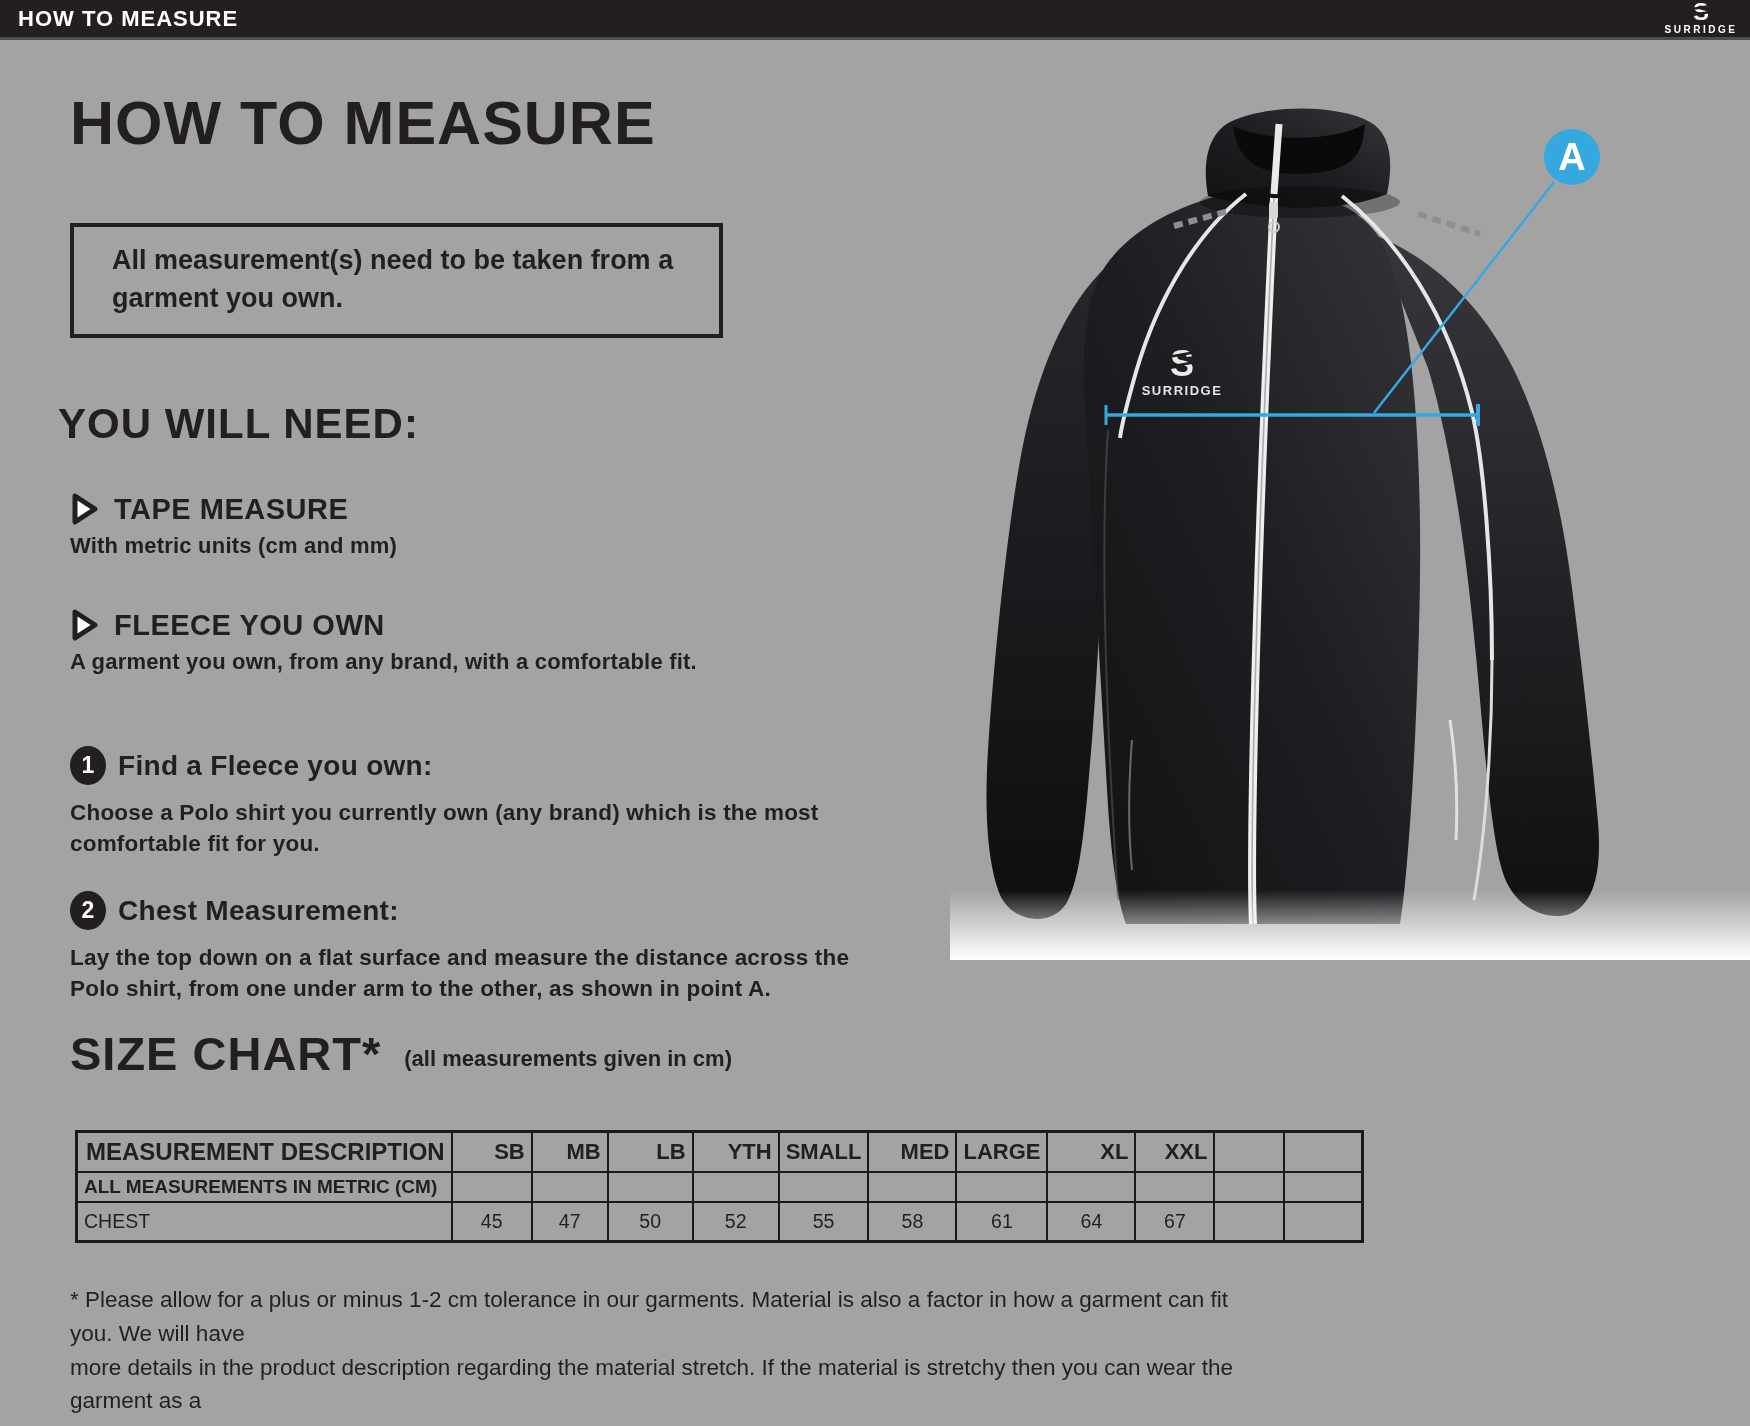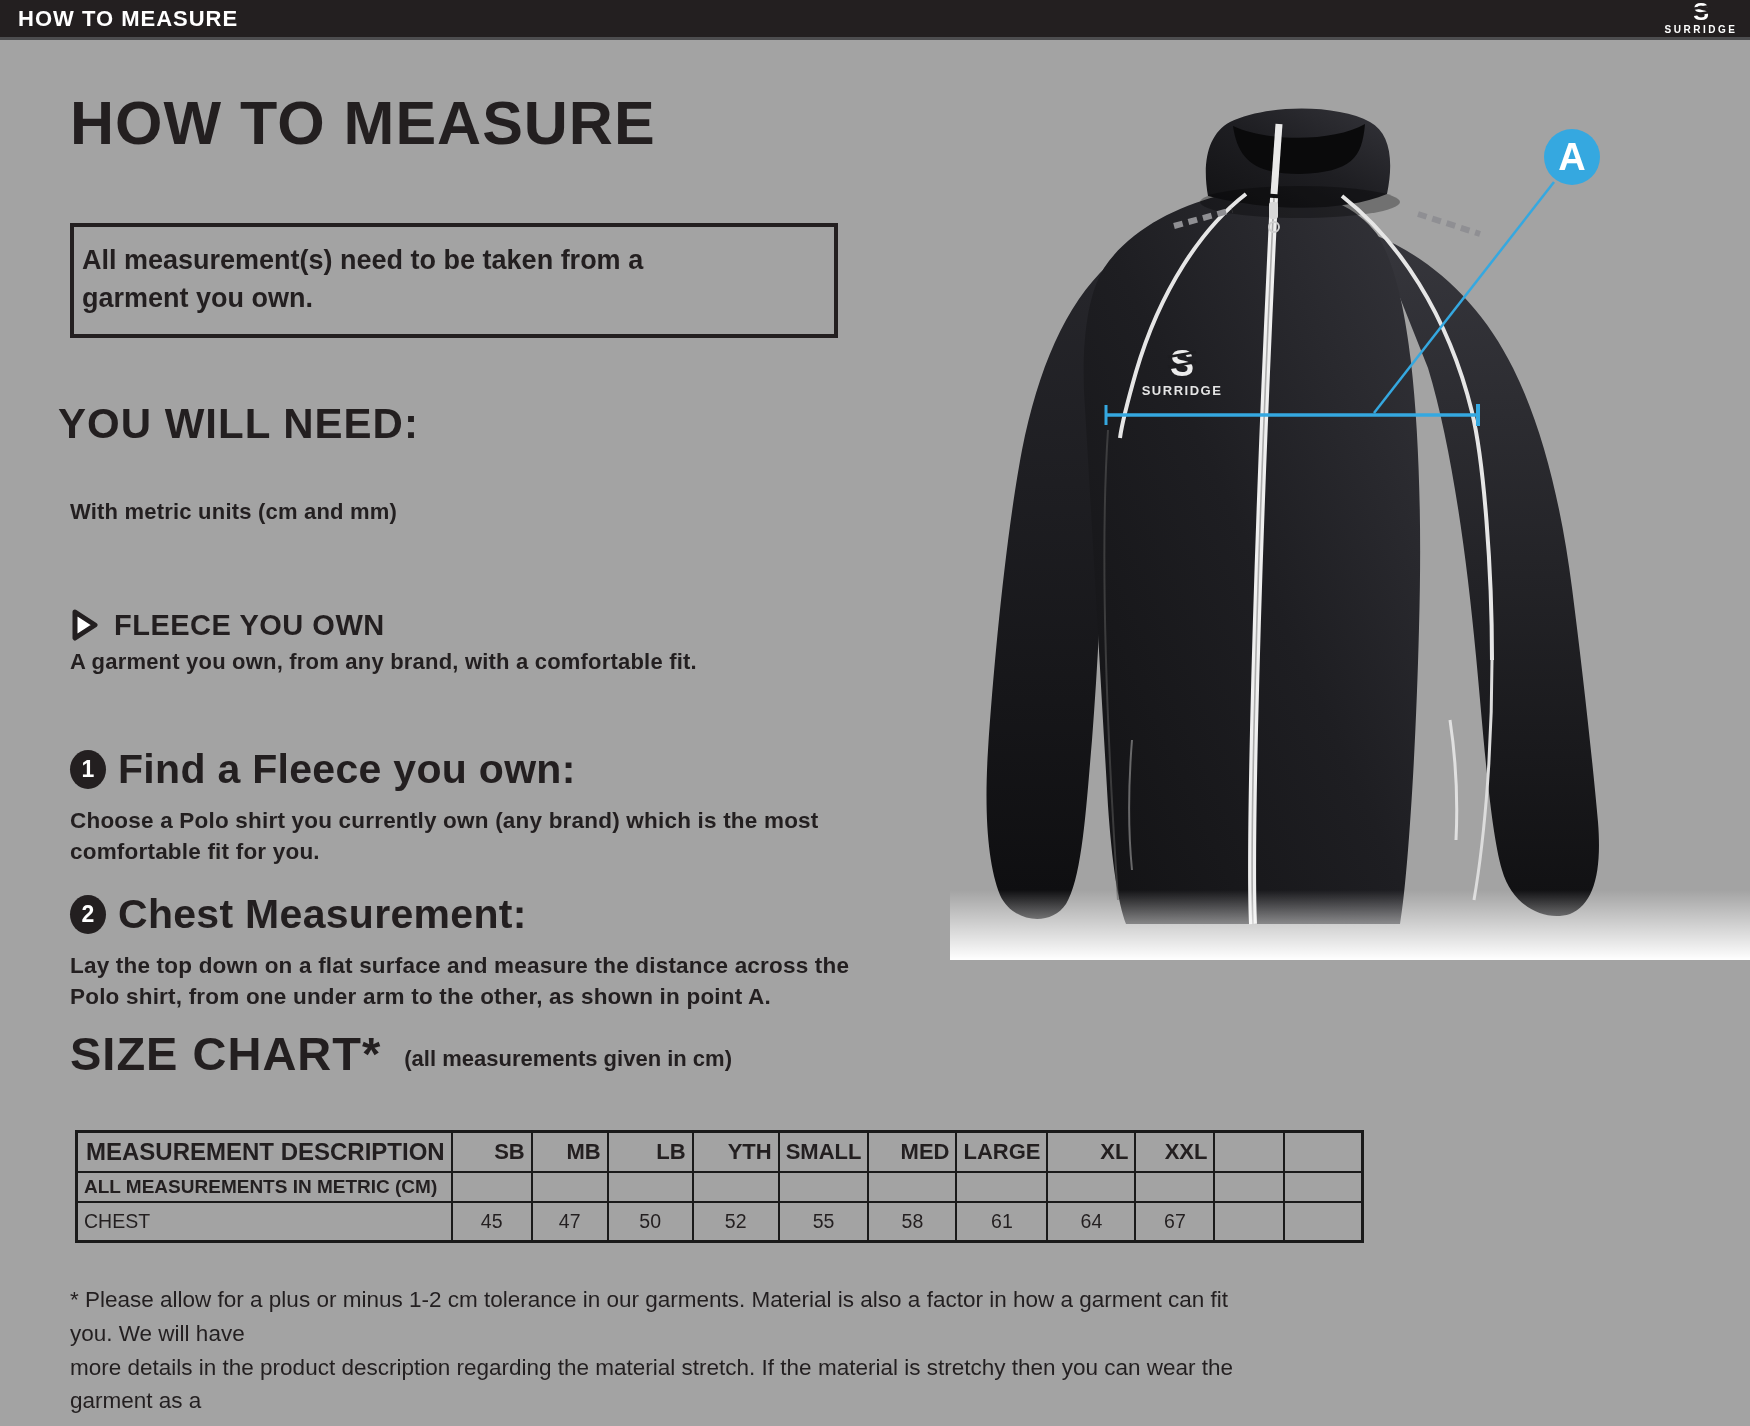--- a/index.html
+++ b/index.html
@@ -18,22 +18,22 @@
     color:#fff; font-size:22px; font-weight:800; letter-spacing:1px;
     padding-left:18px;
   }
   .topbar-logo { padding-right:14px; display:flex; align-items:center; }
   
   .h1 {
     position:absolute; left:70px; top:93px;
     font-size:61px; font-weight:800; letter-spacing:1px; line-height:1;
   }
   .note-box {
-    position:absolute; left:70px; top:223px; width:768px;
-    border:4px solid #231f20; padding:14px 22px 16px 8px;
+    position:absolute; left:70px; top:223px; width:653px;
+    border:4px solid #231f20; padding:14px 22px 16px 38px;
   }
   .note-box .note-text {
     font-size:27px; font-weight:700; line-height:1.42; max-width:622px;
   }
   .ywn-heading {
     position:absolute; left:58px; top:400px;
     font-size:42px; font-weight:800; letter-spacing:1px;
   }
   .need-item { position:absolute; left:70px; }
   .need-item .row { display:flex; align-items:center; gap:14px; }
@@ -44,21 +44,21 @@
   .tri-icon { display:inline-block; width:30px; height:34px; }
   .step { position:absolute; left:70px; }
   .step-1 { top:746px; }
   .step-2 { top:891px; }
   .step .row { display:flex; align-items:center; gap:12px; }
   .step-num {
     width:36px; height:39px; background:#231f20; border-radius:50%;
     color:#fff; font-size:23px; font-weight:800;
     display:flex; align-items:center; justify-content:center;
   }
-  .step-title { font-size:41px; font-weight:800; letter-spacing:0.3px; }
+  .step-title { font-size:28px; font-weight:800; letter-spacing:0.3px; }
   .step-body {
     font-size:22.5px; font-weight:700; line-height:1.38; margin-top:12px;
     max-width:835px; letter-spacing:0.2px;
   }
   .sc-heading-row {
     position:absolute; left:70px; top:1030px;
     display:flex; align-items:flex-end; gap:23px;text-align:right;
   }
   .sc-heading { font-size:47px; font-weight:800; letter-spacing:1px; line-height:1; }
   .sc-sub { font-size:22px; font-weight:700; padding-bottom:5px; }
@@ -103,20 +103,28 @@
 
   <div class="h1">HOW TO MEASURE</div>
 
   <div class="note-box">
     <div class="note-text">All measurement(s) need to be taken from a garment you own.</div>
   </div>
 
   <div class="ywn-heading">YOU WILL NEED:</div>
 
   <div class="need-item need-tape">
+    <div class="row">
+      <span class="tri-icon">
+        <svg width="30" height="34" viewBox="0 0 30 34">
+            <polygon points="5,4 25,17 5,30" fill="#ffffff" stroke="#231f20" stroke-width="5" stroke-linejoin="round"></polygon>
+          </svg>
+      </span>
+      <span class="need-label">TAPE MEASURE</span>
+    </div>
     <div class="need-desc">With metric units (cm and mm)</div>
   </div>
 
   <div class="need-item need-fleece">
     <div class="row">
       <span class="tri-icon">
         <svg width="30" height="34" viewBox="0 0 30 34">
             <polygon points="5,4 25,17 5,30" fill="#ffffff" stroke="#231f20" stroke-width="5" stroke-linejoin="round"></polygon>
           </svg>
       </span>

